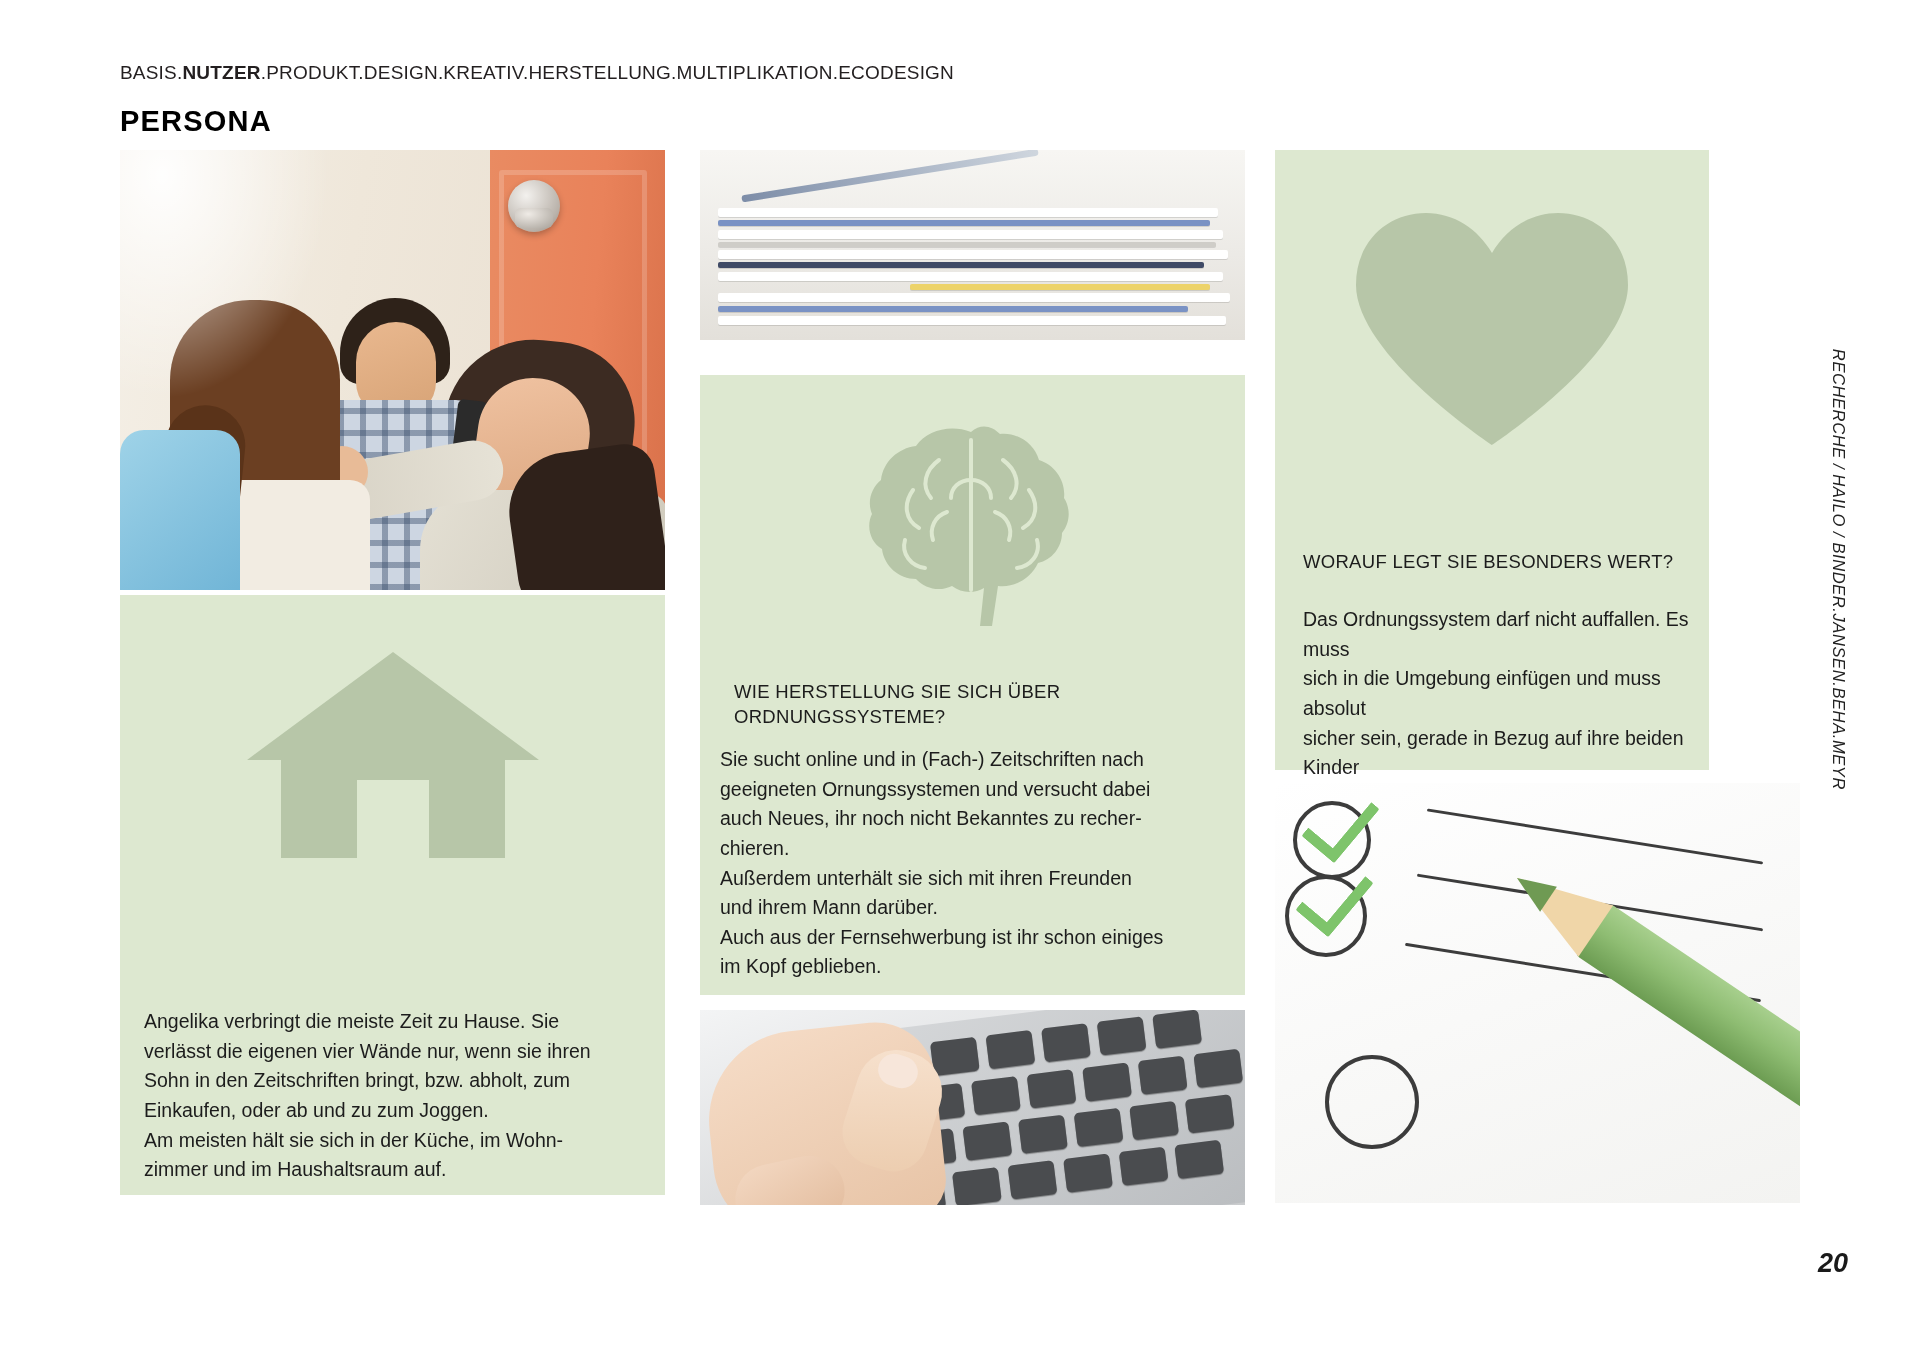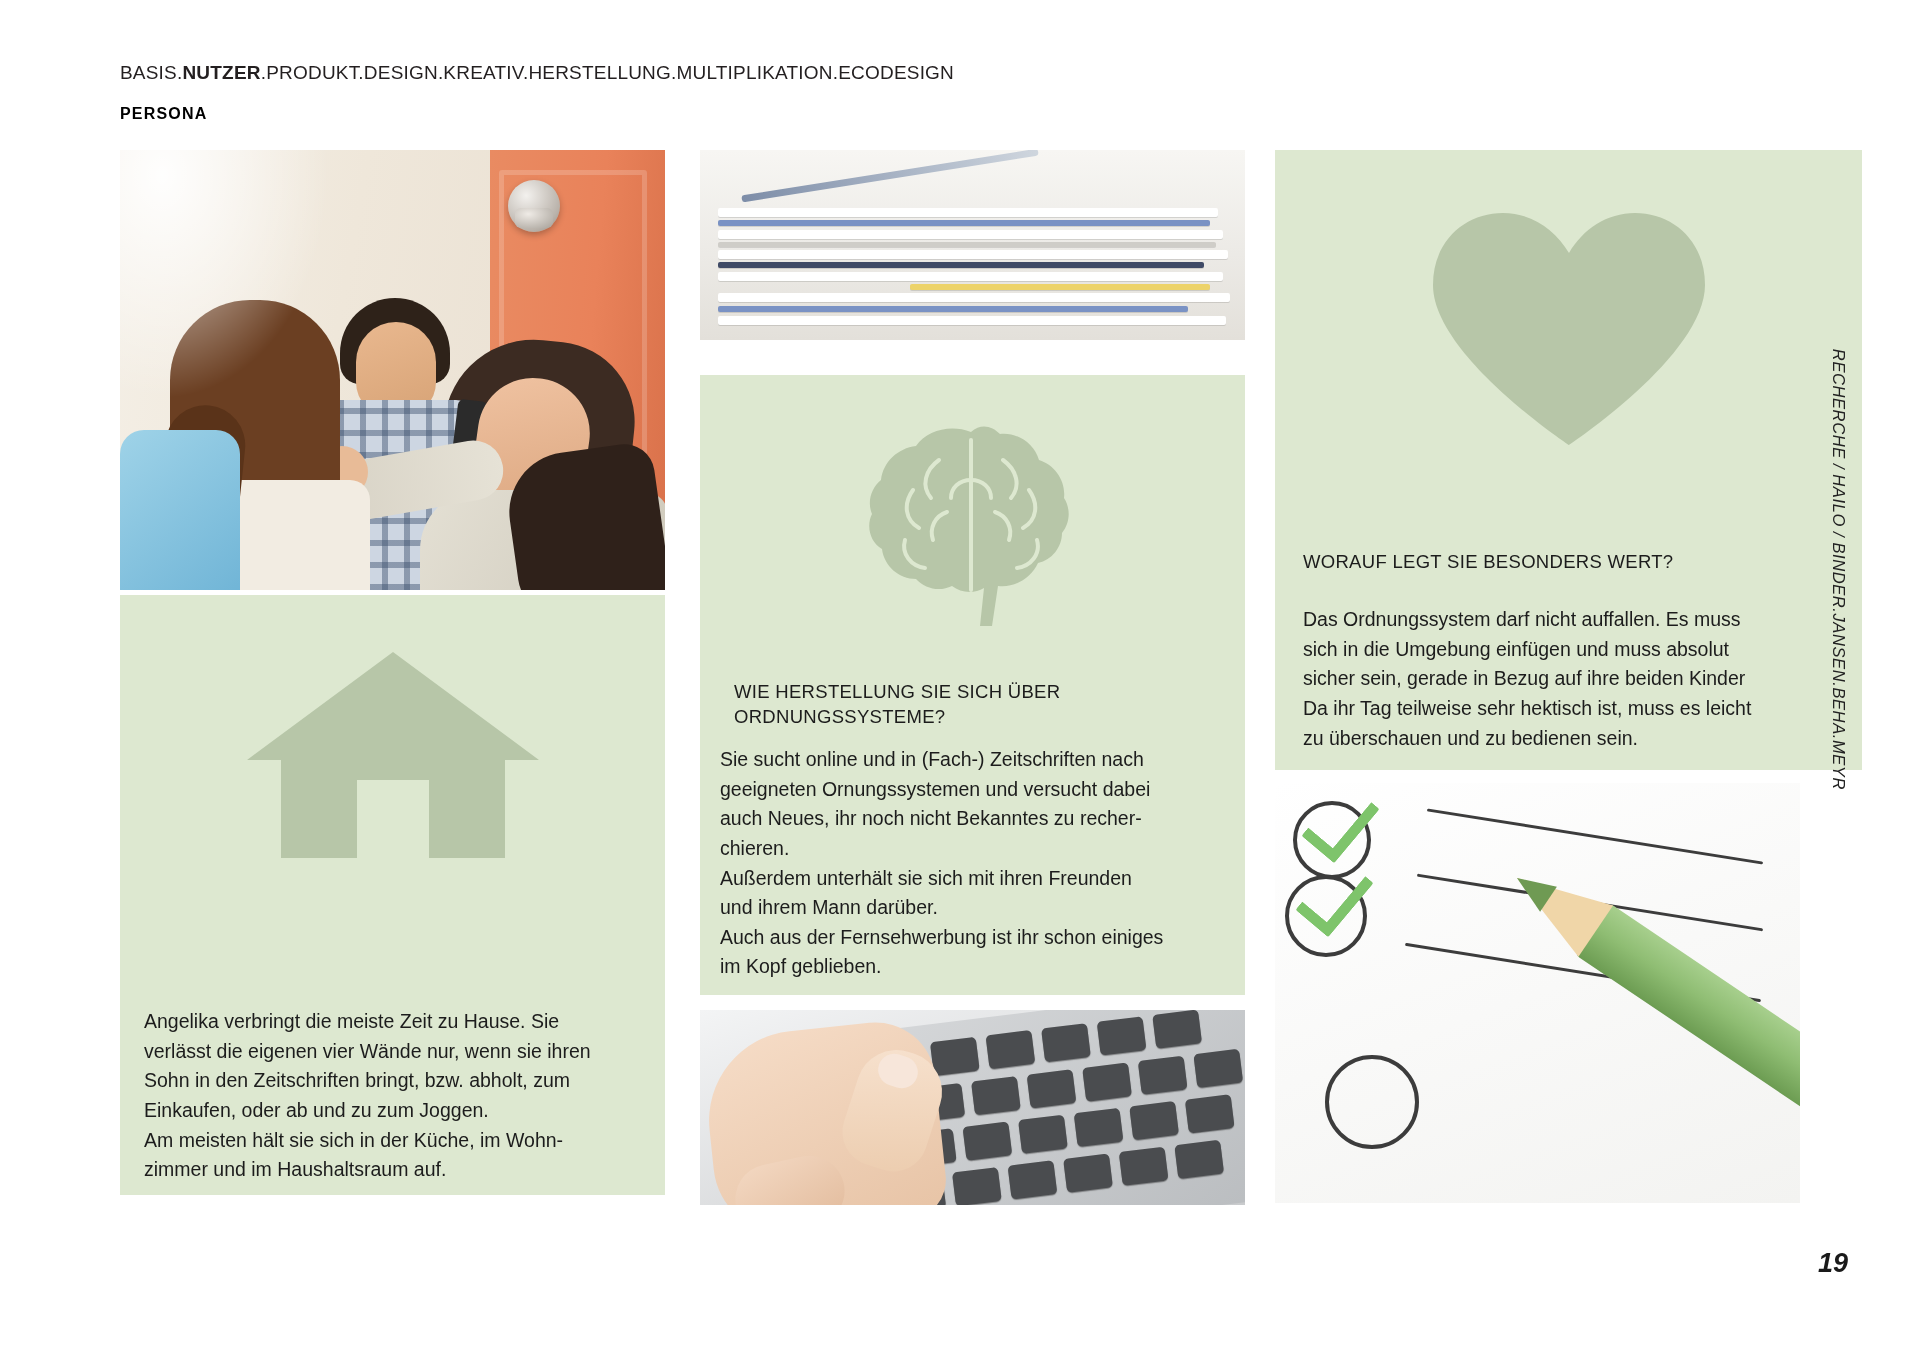--- a/index.html
+++ b/index.html
@@ -31,21 +31,21 @@
     letter-spacing: 0.2px;
     color: #231f20;
     white-space: nowrap;
   }
   .breadcrumb .bold { font-weight: bold; }
 
   .page-title {
     position: absolute;
     left: 120px;
     top: 105px;
-    font-size: 16px;
+    font-size: 29px;
     font-weight: bold;
     letter-spacing: 1.2px;
     color: #000;
   }
 
   
   .green {
     background: #dde8d0;
   }
   .block {
@@ -251,21 +251,21 @@
   }
   .house-wrap {
     position: absolute; left: 0; right: 0; top: 45px; height: 230px;
     display: flex; align-items: center; justify-content: center;
   }
   .house-caption { position: absolute; left: 24px; right: 24px; top: 355px; }
   .house-body { position: absolute; left: 24px; right: 18px; top: 412px; }
 
   
   .heart-block {
-    left: 1275px; top: 150px; width: 587px; height: 620px;
+    left: 1275px; top: 150px; width: 434px; height: 620px;
   }
   .heart-wrap {
     position: absolute; left: 0; right: 0; top: 50px; height: 260px;
     display: flex; align-items: center; justify-content: center;
   }
   .heart-caption { position: absolute; left: 28px; right: 24px; top: 400px; }
   .heart-body { position: absolute; left: 28px; right: 16px; top: 455px; }
 
   
   .photo-check {
@@ -487,15 +487,15 @@
     <div class="ck-tick" style="left:24px;top:92px;"></div>
     <div class="pencil">
       <div class="pencil-body"></div>
       <div class="pencil-wood"></div>
       <div class="pencil-tip"></div>
     </div>
   </div>
 
   <div class="credit"><span>RECHERCHE / HAILO / BINDER.JANSEN.BEHA.</span><span class="last">MEYR</span></div>
 
-  <div class="page-number">19</div>
+  <div class="page-number">20</div>
 
 </div>
 
 </body></html>

